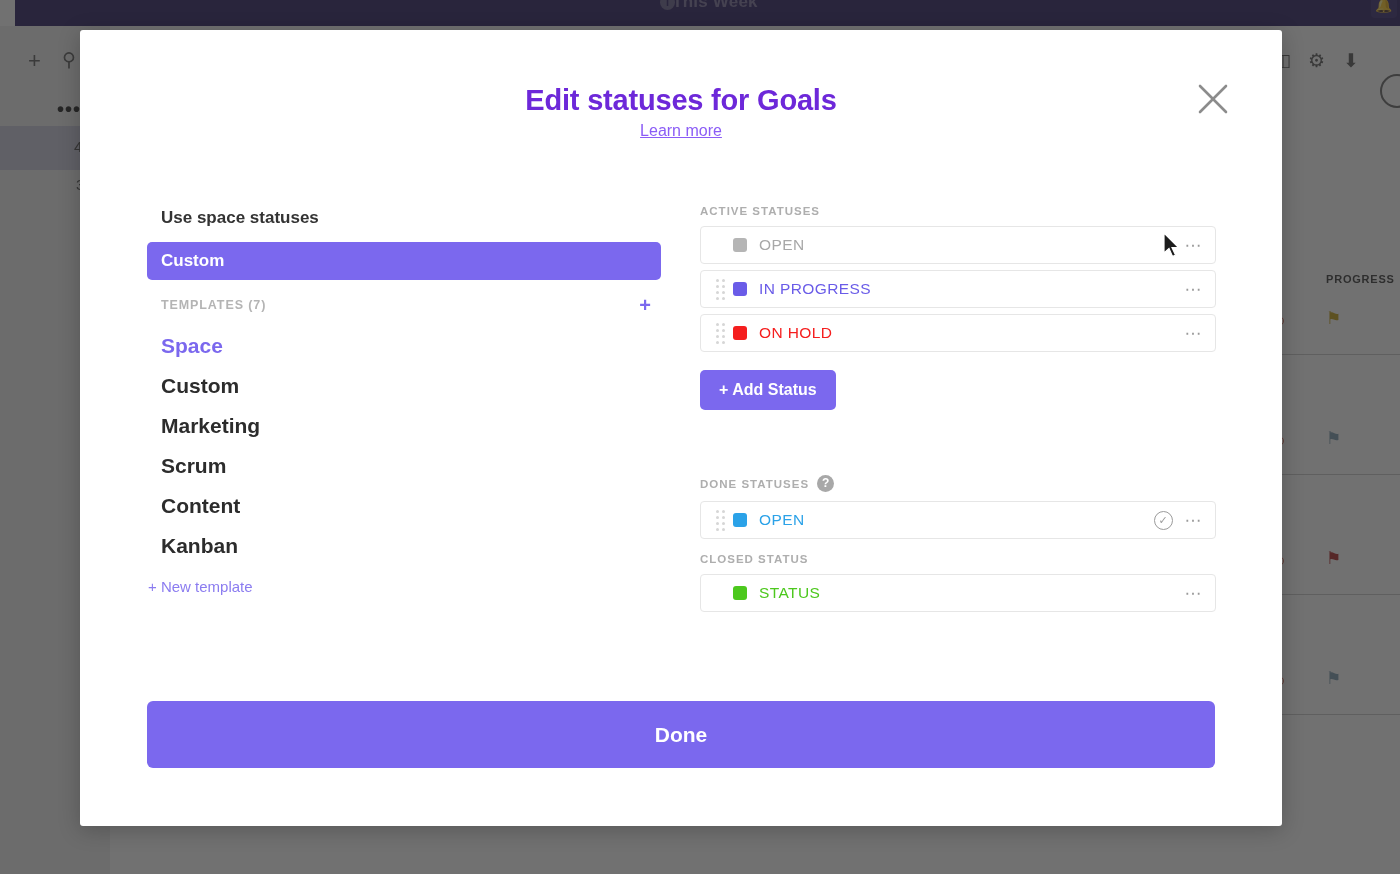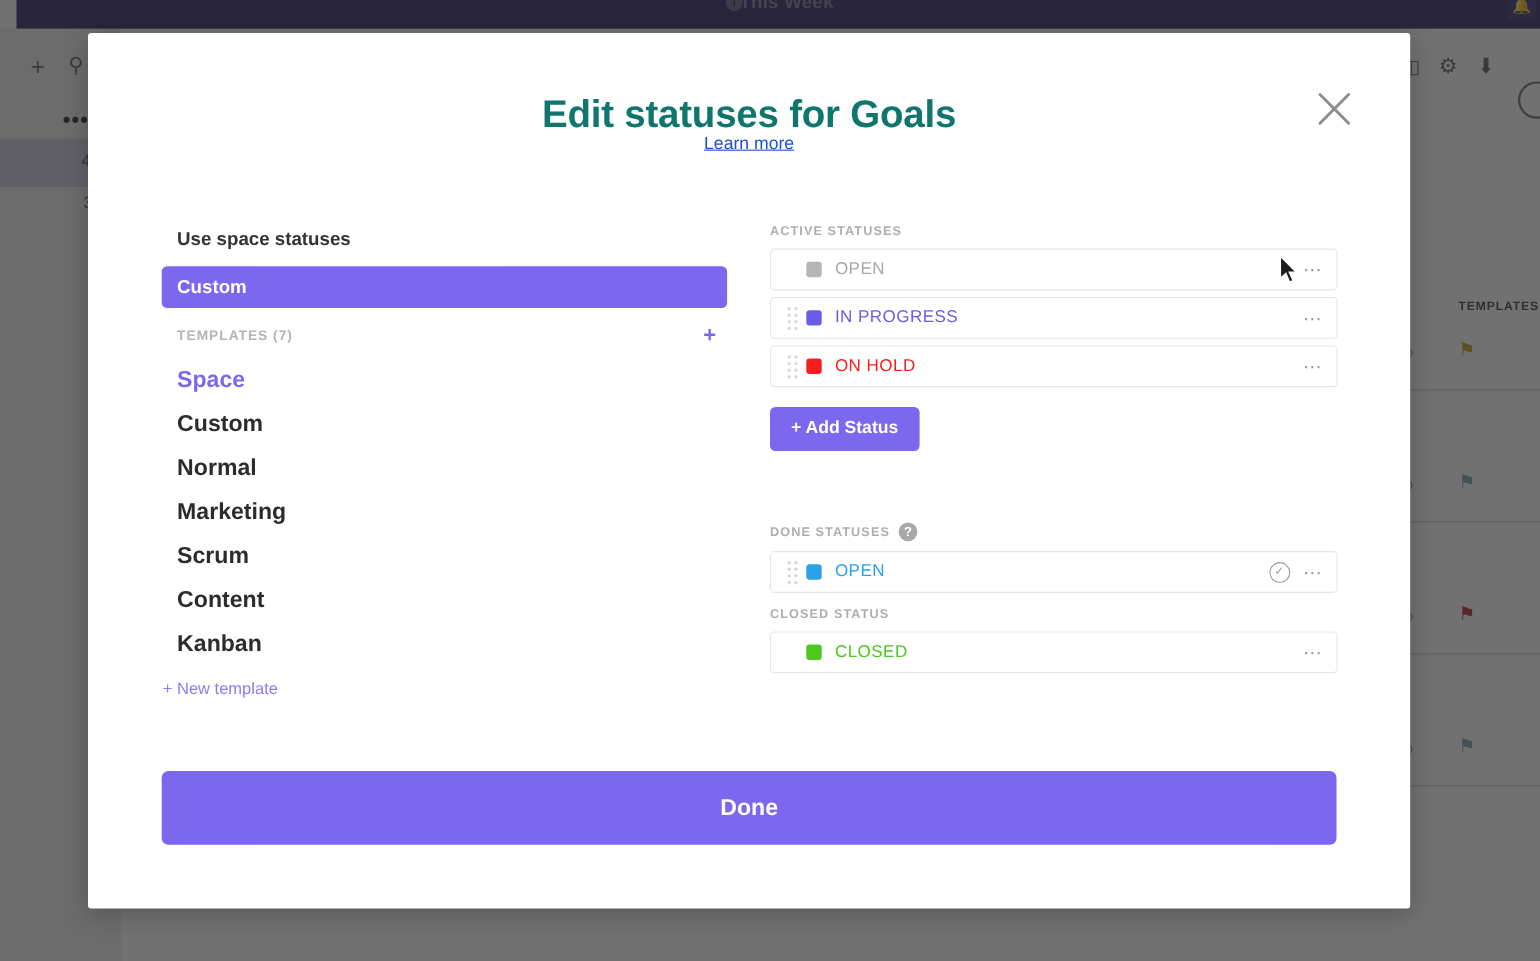--- a/index.html
+++ b/index.html
@@ -154,33 +154,33 @@
     width: 1202px; height: 796px;
     background: #ffffff;
     border-radius: 3px;
     box-shadow: 0 4px 22px rgba(0,0,0,.22);
   }
 
   #modal-title {
     position: absolute;
     left: 0; right: 0; top: 54px;
     text-align: center;
-    font-size: 35px;
-    font-weight: 700;
-    color: #0f766e;
+    font-size: 29px;
+    font-weight: 700;
+    color: #6d28d9;
     letter-spacing: -.2px;
   }
   #modal-subtitle-wrap {
     position: absolute;
     left: 0; right: 0; top: 92px;
     text-align: center;
   }
   #learn-more-link {
     font-size: 16px;
-    color: #1d4ed8;
+    color: #8b5cf6;
     text-decoration: underline;
     cursor: pointer;
   }
 
   #modal-close {
     position: absolute;
     right: 52px; top: 52px;
     width: 34px; height: 34px;
     cursor: pointer;
   }
@@ -406,21 +406,21 @@
     <div class="tb-icon" id="tb-gear">⚙</div>
     <div class="tb-icon" id="tb-dl">⬇</div>
     <div id="tb-avatar"></div>
   </div>
 
   <div id="app-highlight-row"></div>
   <div id="app-ellipsis">•••</div>
   <div class="app-count" id="app-count-1">4</div>
   <div class="app-count" id="app-count-2">3</div>
 
-  <div id="priority-col-header">TEMPLATES</div>
+  <div id="priority-col-header">PROGRESS</div>
 
   <div class="app-row-line" style="top:354px;"></div>
   <div class="app-row-line" style="top:474px;"></div>
   <div class="app-row-line" style="top:594px;"></div>
   <div class="app-row-line" style="top:714px;"></div>
 
   <div class="pri-flag" style="left:1326px; top:310px; color:#c4a017;">⚑</div>
   <div class="pri-flag" style="left:1326px; top:430px; color:#7d9cb0;">⚑</div>
   <div class="pri-flag" style="left:1326px; top:550px; color:#b02b2b;">⚑</div>
   <div class="pri-flag" style="left:1326px; top:670px; color:#7d9cb0;">⚑</div>
@@ -457,21 +457,20 @@
     <div id="custom-selected">Custom</div>
 
     <div id="templates-header">
       <span id="templates-label">TEMPLATES (7)</span>
       <span id="templates-add-icon">+</span>
     </div>
 
     <div id="template-list">
       <div class="template-item active">Space</div>
       <div class="template-item">Custom</div>
-      <div class="template-item">Normal</div>
       <div class="template-item">Marketing</div>
       <div class="template-item">Scrum</div>
       <div class="template-item">Content</div>
       <div class="template-item">Kanban</div>
     </div>
 
     <div id="new-template">+ New template</div>
   </div>
 
   <div id="right-panel">
@@ -560,21 +559,21 @@
     </div>
 
     <div id="closed-section">
       <div class="section-label">
         <span>CLOSED STATUS</span>
       </div>
 
       <div class="status-row">
         <div class="drag-spacer"></div>
         <div class="status-swatch" style="background:#4cc81d;"></div>
-        <div class="status-name" style="color:#4cc81d;">CLOSED</div>
+        <div class="status-name" style="color:#4cc81d;">STATUS</div>
         <div class="row-right">
           <span class="kebab">⋯</span>
         </div>
       </div>
     </div>
   </div>
 
   <button id="done-button">Done</button>
 </div>
 

